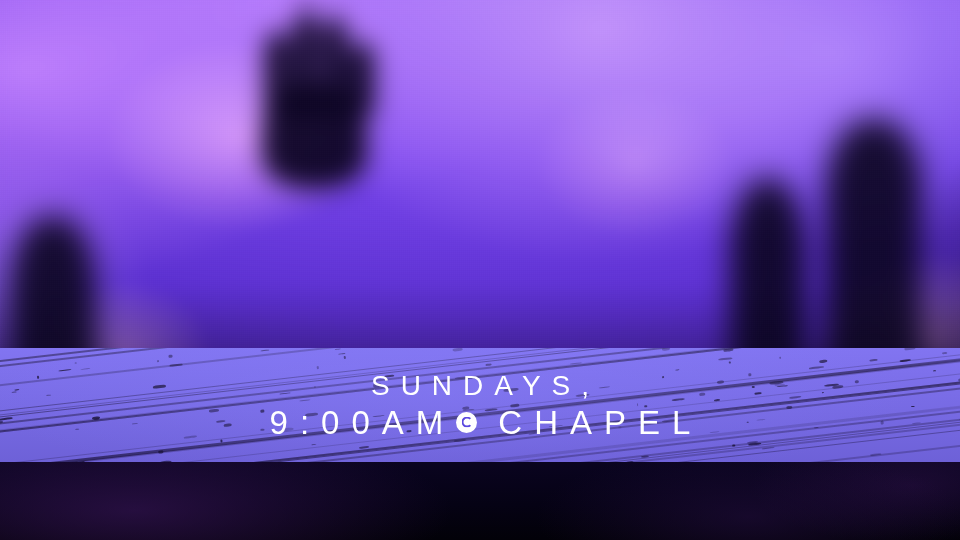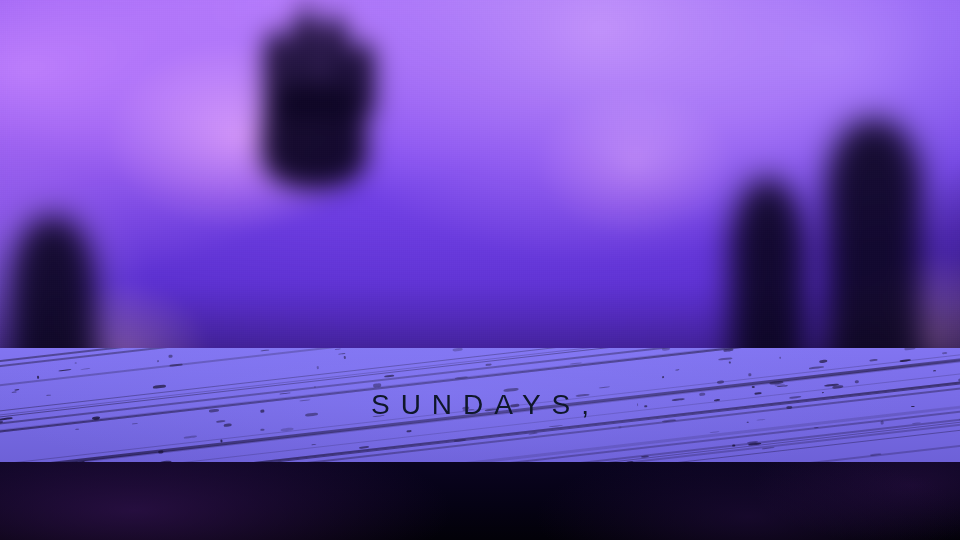--- a/index.html
+++ b/index.html
@@ -207,21 +207,21 @@
   }
 
   .banner-text {
     position: absolute;
     inset: 0;
     display: flex;
     flex-direction: column;
     align-items: center;
     justify-content: center;
     gap: 6px;
-    color: #0f172a;
+    color: #ffffff;
   }
   .banner-line {
     font-family: "Liberation Sans", sans-serif;
     font-weight: 400;
     font-size: 28px;
     line-height: 1;
     letter-spacing: 11px;
     text-indent: 11px;
     white-space: nowrap;
     display: flex;
@@ -435,18 +435,23 @@
         <span class="dash" style="left: 66.76%; top: 54.84%; width: 14.3px; height: 3.2px; opacity: 0.67;"></span>
         <span class="dash" style="left: 35.12%; top: 45.21%; width: 7.7px; height: 2.9px; opacity: 0.71;"></span>
         <span class="dash" style="left: 50.59%; top: 30.71%; width: 5.5px; height: 1.6px; opacity: 0.61;"></span>
         <span class="dash" style="left: 65.9%; top: 86.62%; width: 12.8px; height: 1.7px; opacity: 0.47;"></span>
         <span class="dash" style="left: 48.74%; top: 35.65%; width: 12.3px; height: 2.2px; opacity: 0.52;"></span>
       </div>
     <div class="banner-veil"></div>
 
     <div class="banner-text">
       <div class="banner-line l1">SUNDAYS,</div>
+      <div class="banner-line l2">
+        <span>9:00AM</span>
+        <span class="loc-icon"></span>
+        <span>CHAPEL</span>
+      </div>
     </div>
   </div>
 
   <div class="lower"></div>
 
 </div>
 
 </body></html>

